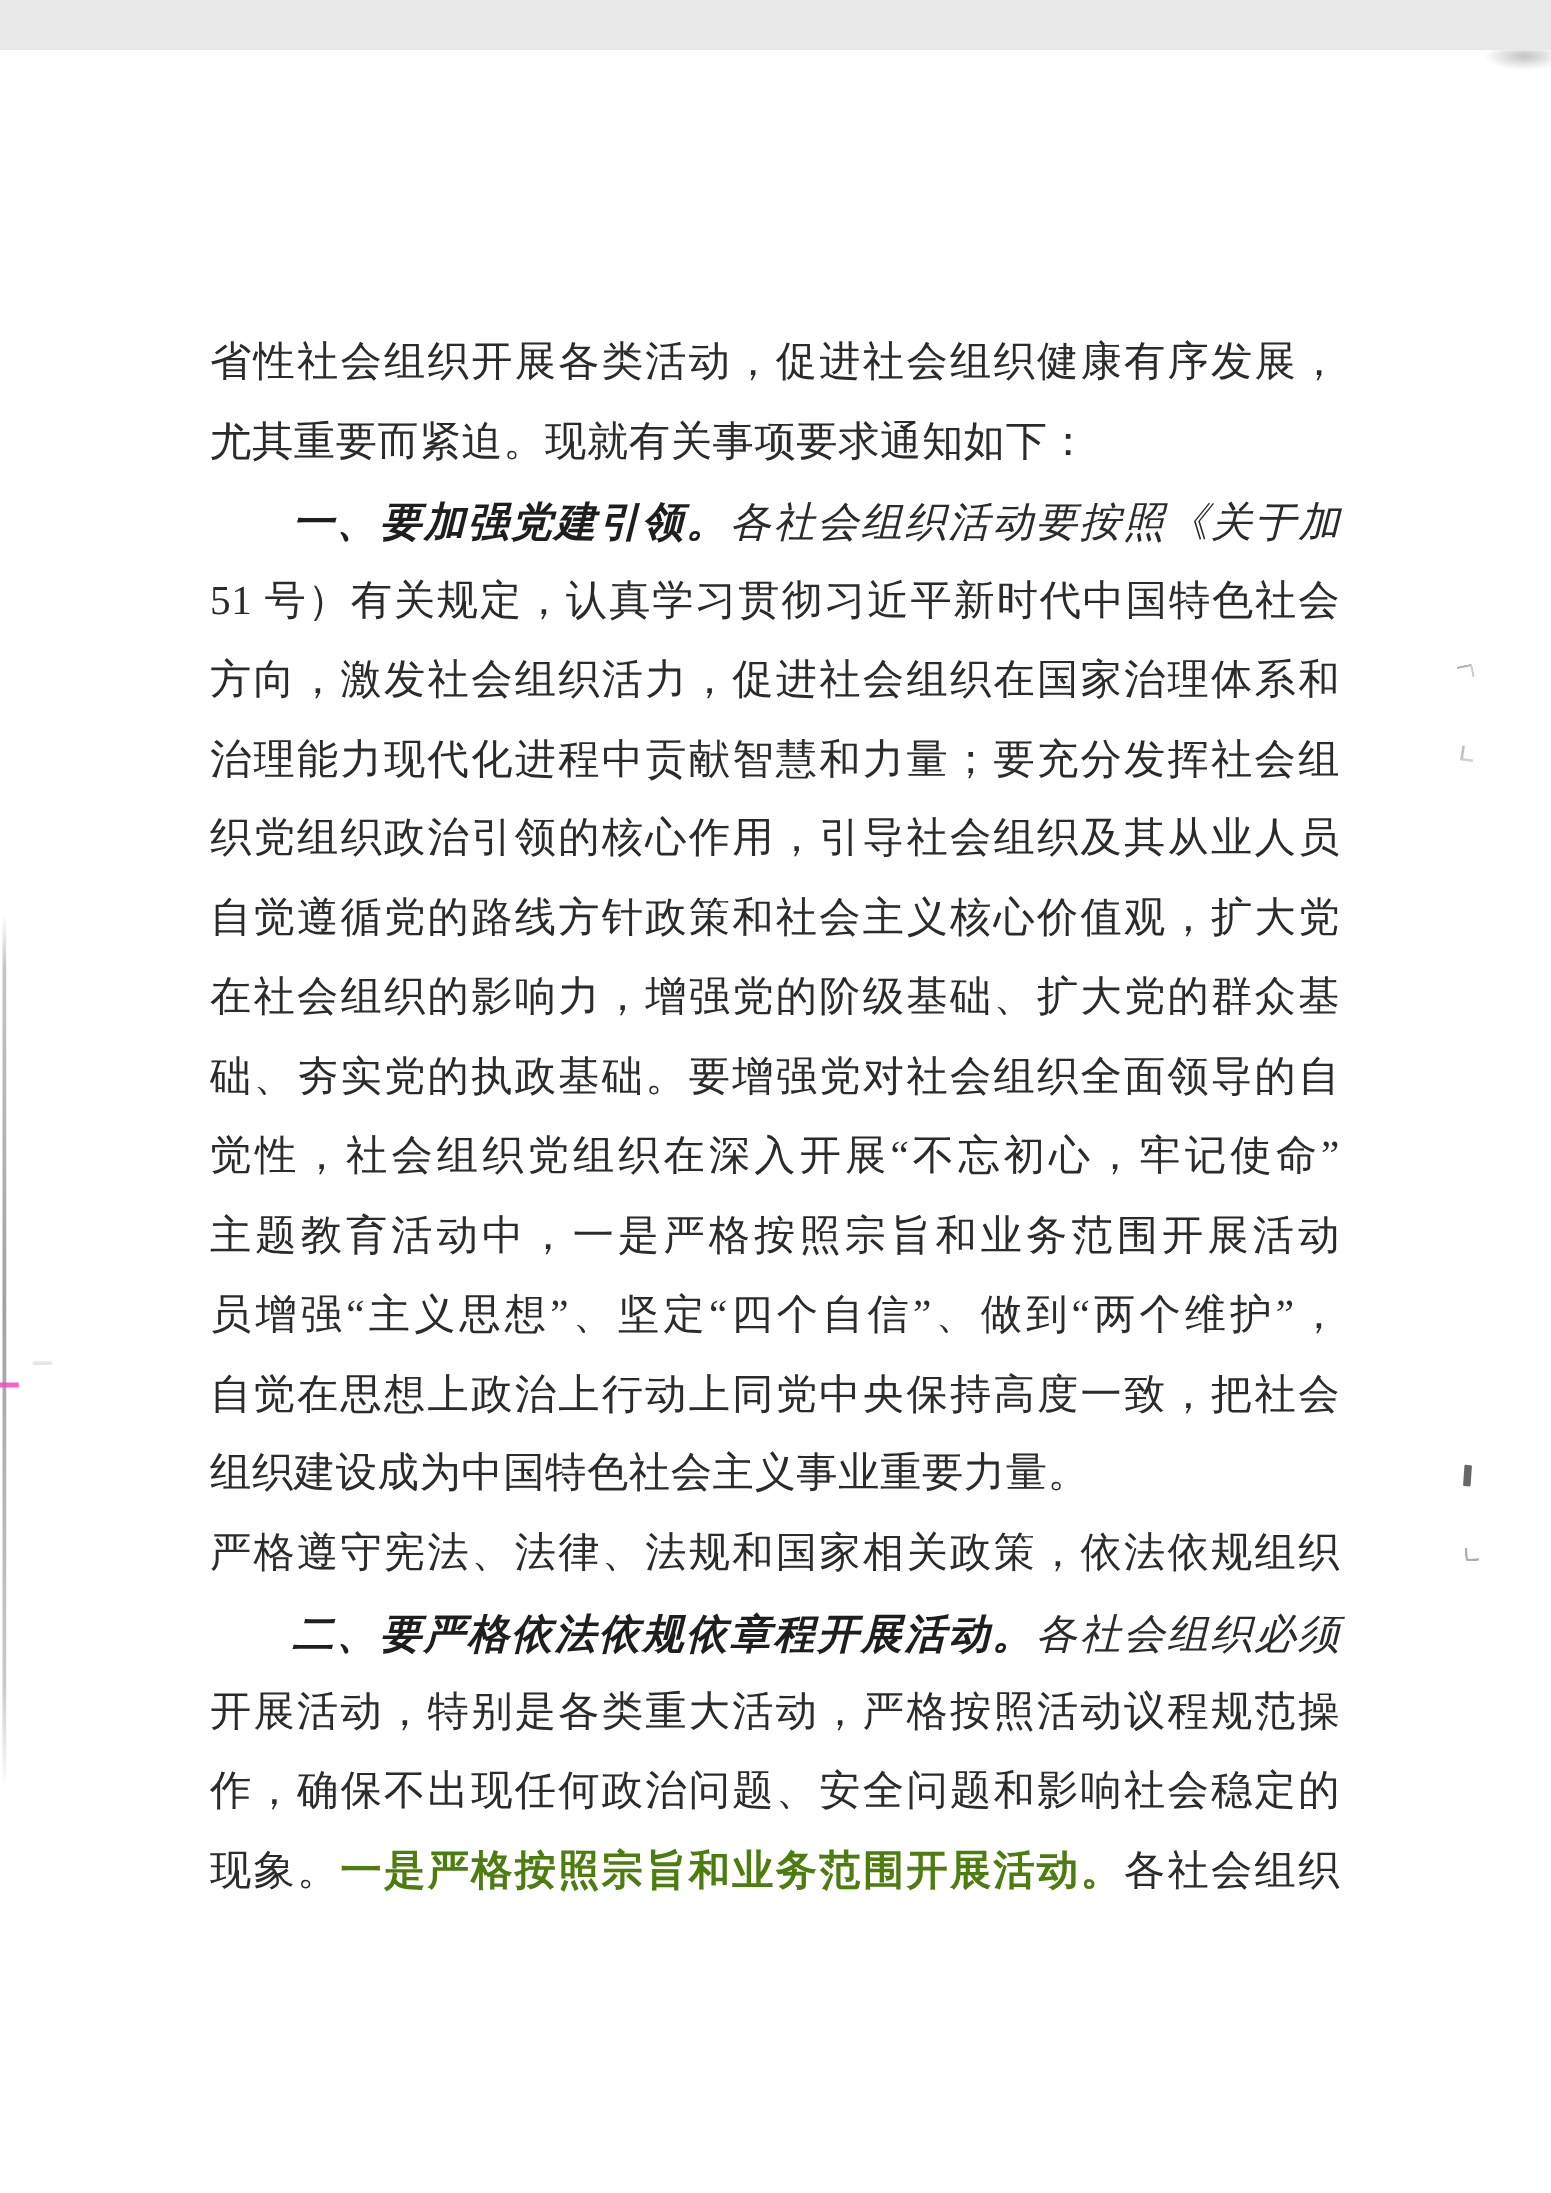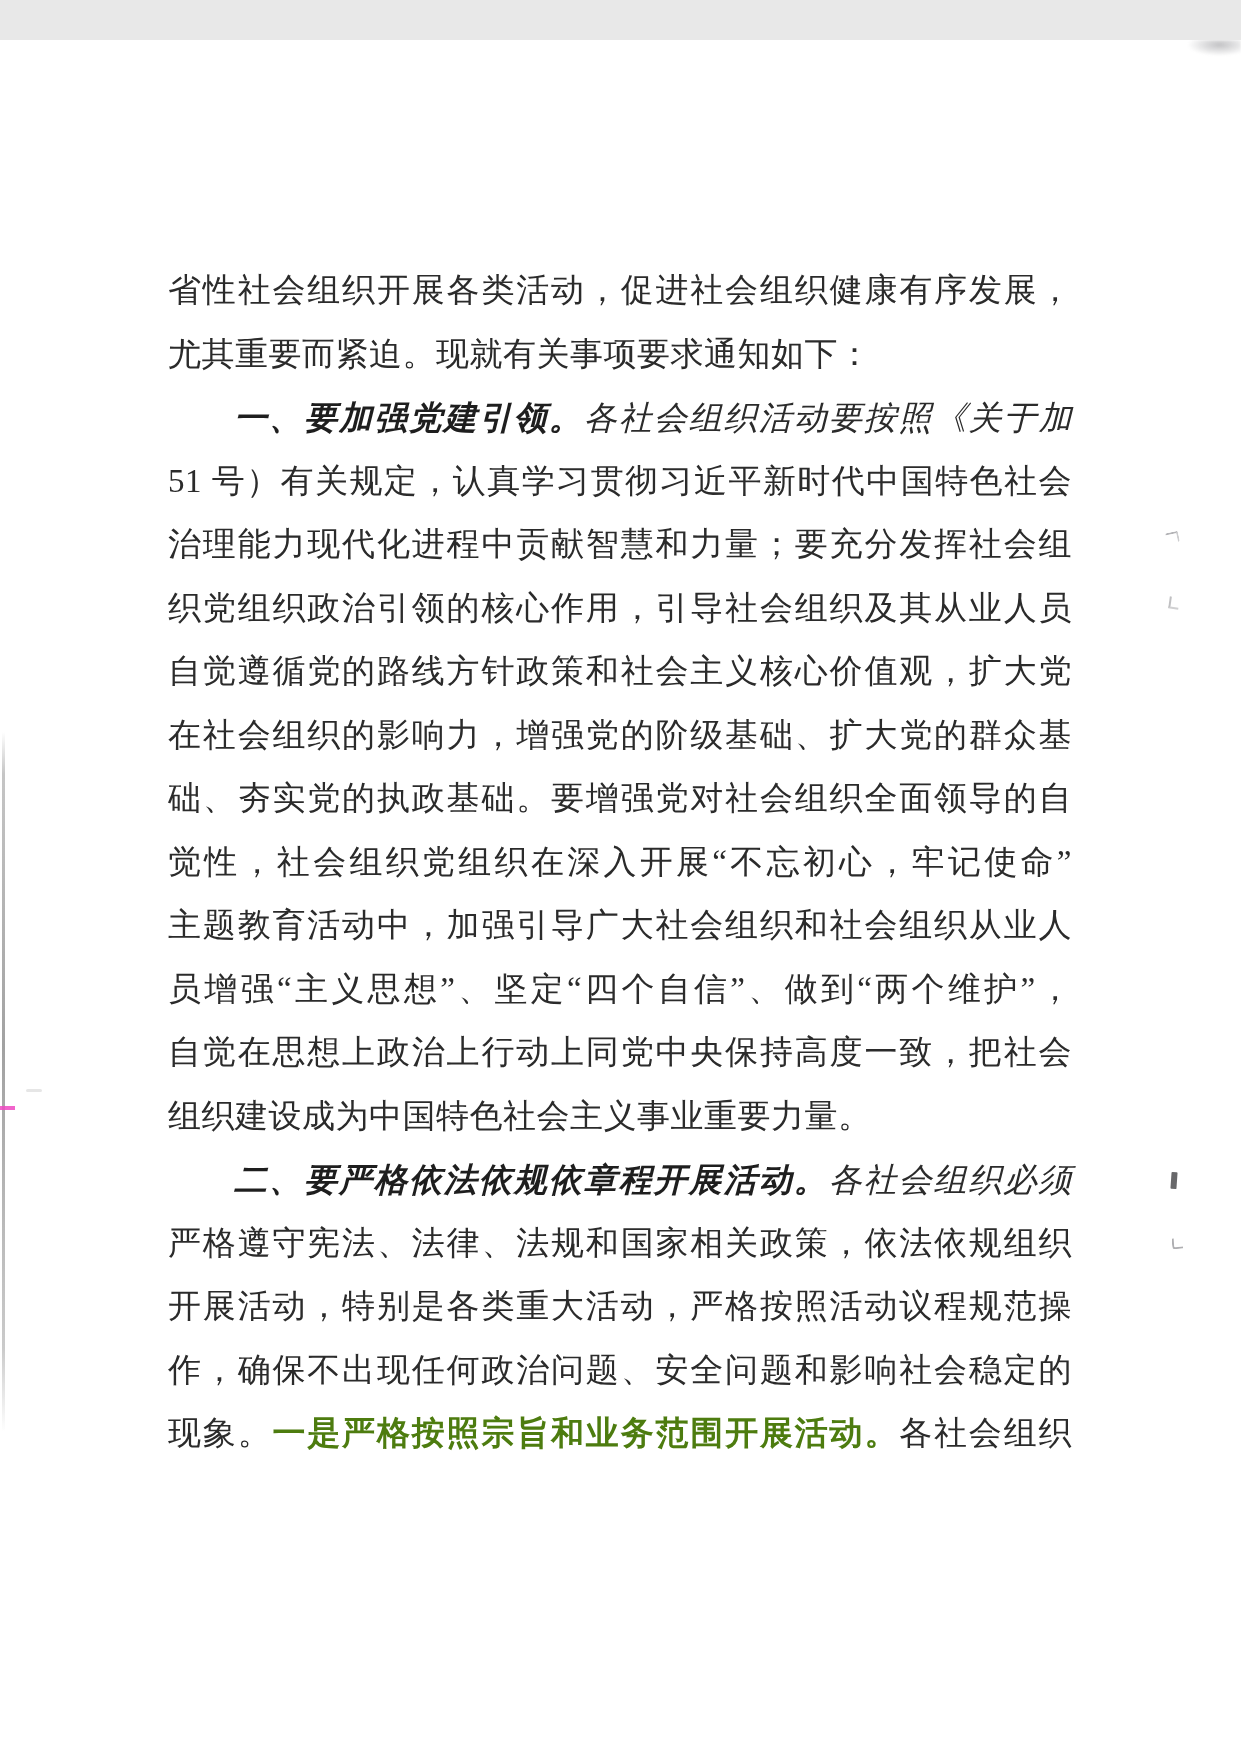--- a/index.html
+++ b/index.html
@@ -104,32 +104,33 @@
 </style>
 </head>
 <body>
 
 <div class="page">
   <div class="doc">
       <div class="line justify"><span class="seg">省性社会组织开展各类活动，促进社会组织健康有序发展，</span></div>
       <div class="line"><span class="seg">尤其重要而紧迫。现就有关事项要求通知如下：</span></div>
       <div class="line indent justify"><span class="seg seg-hei">一、要加强党建引领。</span><span class="seg">各社会组织活动要按照《关于加</span></div>
       <div class="line justify"><span class="seg">51 号）有关规定，认真学习贯彻习近平新时代中国特色社会</span></div>
+      <div class="line justify"><span class="seg">方向，激发社会组织活力，促进社会组织在国家治理体系和</span></div>
       <div class="line justify"><span class="seg">治理能力现代化进程中贡献智慧和力量；要充分发挥社会组</span></div>
       <div class="line justify"><span class="seg">织党组织政治引领的核心作用，引导社会组织及其从业人员</span></div>
       <div class="line justify"><span class="seg">自觉遵循党的路线方针政策和社会主义核心价值观，扩大党</span></div>
       <div class="line justify"><span class="seg">在社会组织的影响力，增强党的阶级基础、扩大党的群众基</span></div>
       <div class="line justify"><span class="seg">础、夯实党的执政基础。要增强党对社会组织全面领导的自</span></div>
       <div class="line justify"><span class="seg">觉性，社会组织党组织在深入开展“不忘初心，牢记使命”</span></div>
-      <div class="line justify"><span class="seg">主题教育活动中，加强引导广大社会组织和社会组织从业人</span></div>
+      <div class="line justify"><span class="seg">主题教育活动中，一是严格按照宗旨和业务范围开展活动</span></div>
       <div class="line justify"><span class="seg">员增强“主义思想”、坚定“四个自信”、做到“两个维护”，</span></div>
       <div class="line justify"><span class="seg">自觉在思想上政治上行动上同党中央保持高度一致，把社会</span></div>
       <div class="line"><span class="seg">组织建设成为中国特色社会主义事业重要力量。</span></div>
+      <div class="line justify"><span class="seg">严格遵守宪法、法律、法规和国家相关政策，依法依规组织</span></div>
       <div class="line indent justify"><span class="seg seg-hei">二、要严格依法依规依章程开展活动。</span><span class="seg">各社会组织必须</span></div>
-      <div class="line justify"><span class="seg">严格遵守宪法、法律、法规和国家相关政策，依法依规组织</span></div>
       <div class="line justify"><span class="seg">开展活动，特别是各类重大活动，严格按照活动议程规范操</span></div>
       <div class="line justify"><span class="seg">作，确保不出现任何政治问题、安全问题和影响社会稳定的</span></div>
       <div class="line justify"><span class="seg">现象。</span><span class="seg seg-kai">一是严格按照宗旨和业务范围开展活动。</span><span class="seg">各社会组织</span></div>
     </div>
 
   <div class="edge-line"></div>
   <div class="pink-tick"></div>
   <div class="gray-dash"></div>
   <div class="corner-smudge"></div>
   <div class="margin-mark-1"></div>

